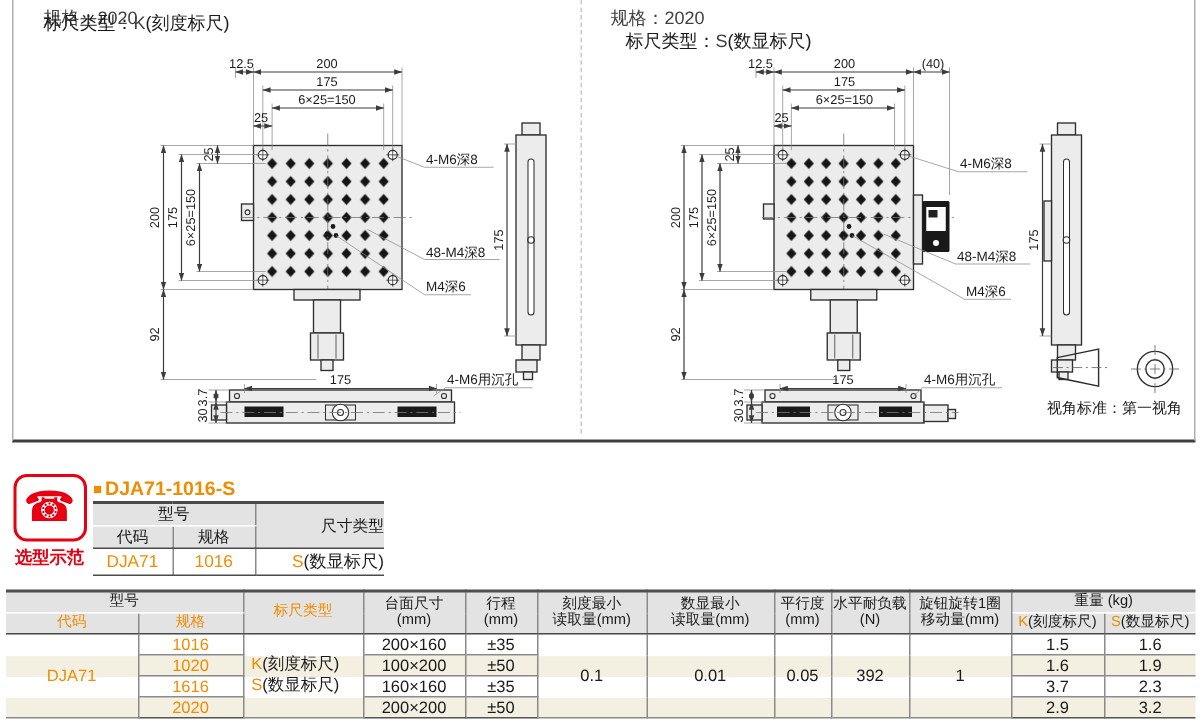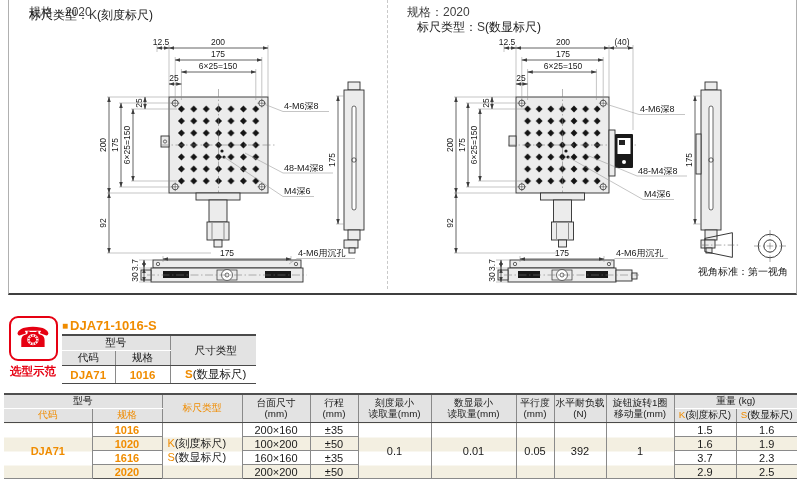--- a/index.html
+++ b/index.html
@@ -34,23 +34,23 @@
   .sel-head .sq{font-size:10px;margin-right:2px;vertical-align:1px}
   table{border-collapse:collapse;table-layout:fixed}
   .sel{position:absolute;left:62px;top:334px;width:194px;border-top:2px solid #4a4a4a}
   .sel th{background:#e3e3e3;font-size:10.5px;font-weight:normal;height:13px;border:1px solid #8a8a8a;padding:0}
   .sel td{font-size:11.5px;height:17px;border:1px solid #8a8a8a;padding:0;text-align:center;background:#fff}
   .sel tr>*:first-child{border-left:none}
   .sel tr>*:last-child{border-right:none}
   .sel .h2 th{border-bottom:1.5px solid #4a4a4a}
   .sel .h1 .mh{border-bottom:1px solid #fff}
   .sel .b2{border-bottom:1.5px solid #4a4a4a}
-  .sel .lt{text-align:center;padding-left:5px}
+  .sel .lt{text-align:right;padding-left:5px}
   .sel tr:last-child td{border-bottom:1.5px solid #4a4a4a}
-  .ov{color:#f08c00;font-weight:bold}
+  .ov{color:#f08c00;font-weight:normal}
   .ok{color:#f08c00}
   
   .spec{position:absolute;left:4px;top:393px;width:793px;border-top:2px solid #4f4f4f}
   .spec th{background:#e3e3e3;font-size:9.8px;font-weight:normal;line-height:1.12;height:13px;
            border:1px solid #8a8a8a;padding:0;white-space:nowrap}
   .spec th span{display:block}
   .spec td{font-size:11px;height:13px;border:1px solid #8a8a8a;padding:0;text-align:center;white-space:nowrap}
   .spec tr>*:first-child{border-left:none}
   .spec tr>*:last-child{border-right:none}
   .spec .h1 .mh{border-bottom:1px solid #fff}
@@ -414,18 +414,18 @@
       <td>160×160</td>
       <td>±35</td>
       <td>3.7</td>
       <td>2.3</td>
     </tr>
     <tr class="r4">
       <td class="ov">2020</td>
       <td>200×200</td>
       <td>±50</td>
       <td>2.9</td>
-      <td>2.5</td>
+      <td>3.2</td>
     </tr>
   </tbody>
     </table>
 
 </div>
 
 </body></html>

